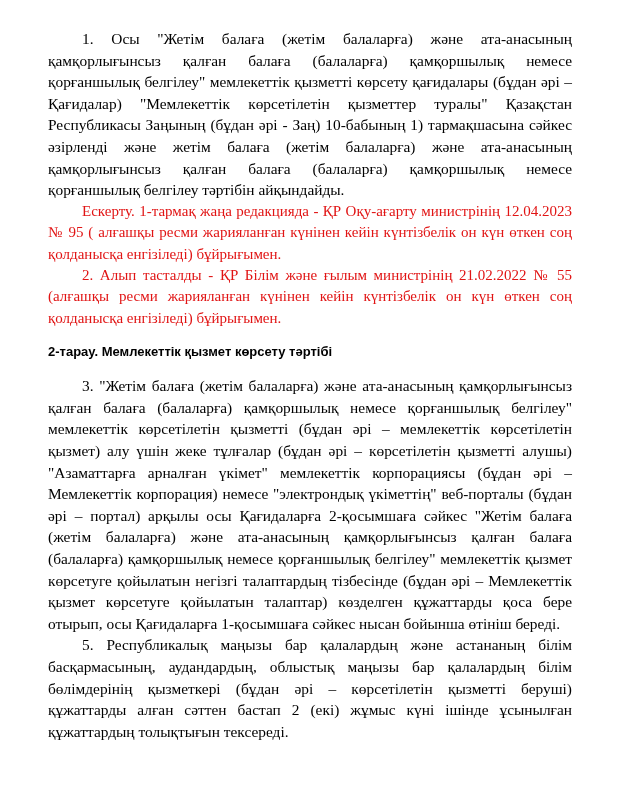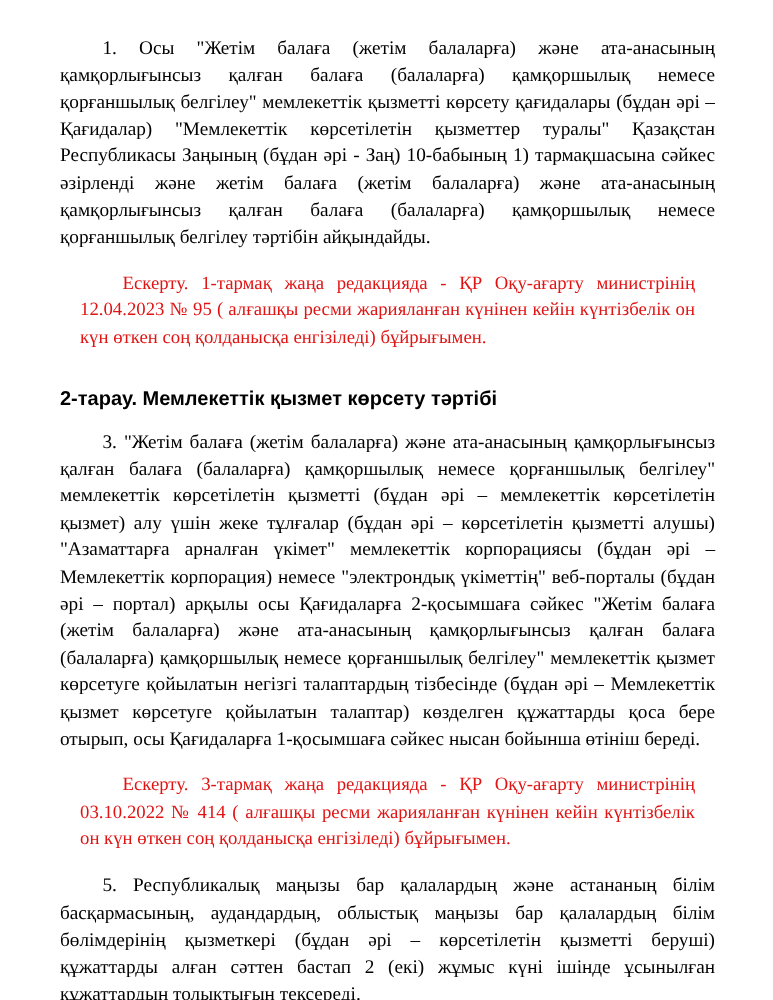--- a/index.html
+++ b/index.html
@@ -32,60 +32,60 @@
     padding: 0;
     font-size: 15.4px;
     line-height: 21.6px;
     text-align: justify;
     text-justify: inter-word;
     text-indent: 34px;
     hyphens: none;
     word-spacing: 0px;
   }
   p.note {
-    margin: 16px;
+    margin: 0;
     padding: 0;
     font-size: 15.0px;
     line-height: 21.4px;
     text-align: justify;
     text-justify: inter-word;
     text-indent: 34px;
     color: #e11414;
   }
   h2.chapter-heading {
     margin: 0;
     padding: 0;
     font-family: "Liberation Sans", "DejaVu Sans", sans-serif;
-    font-size: 16px;
+    font-size: 13px;
     font-weight: bold;
     line-height: 20px;
     text-align: left;
     text-indent: 0;
     color: #000000;
   }
   .gap-md { height: 13px; }
 </style>
 </head>
 <body>
 
 <div class="page">
   <div class="doc-body">
 
     <p class="para">1. Осы "Жетім балаға (жетім балаларға) және ата-анасының қамқорлығынсыз қалған балаға (балаларға) қамқоршылық немесе қорғаншылық белгілеу" мемлекеттік қызметті көрсету қағидалары (бұдан әрі – Қағидалар) "Мемлекеттік көрсетілетін қызметтер туралы" Қазақстан Республикасы Заңының (бұдан әрі - Заң) 10-бабының 1) тармақшасына сәйкес әзірленді және жетім балаға (жетім балаларға) және ата-анасының қамқорлығынсыз қалған балаға (балаларға) қамқоршылық немесе қорғаншылық белгілеу тәртібін айқындайды.</p>
 
     <p class="note">Ескерту. 1-тармақ жаңа редакцияда - ҚР Оқу-ағарту министрінің 12.04.2023 № 95 ( алғашқы ресми жарияланған күнінен кейін күнтізбелік он күн өткен соң қолданысқа енгізіледі) бұйрығымен.</p>
 
+    <p class="note">2. Алып тасталды - ҚР Білім және ғылым министрінің 21.02.2022 № 55 (алғашқы ресми жарияланған күнінен кейін күнтізбелік он күн өткен соң қолданысқа енгізіледі) бұйрығымен.</p>
 
     <div class="gap-md"></div>
 
     <h2 class="chapter-heading">2-тарау. Мемлекеттік қызмет көрсету тәртібі</h2>
 
     <div class="gap-md"></div>
 
     <p class="para">3. "Жетім балаға (жетім балаларға) және ата-анасының қамқорлығынсыз қалған балаға (балаларға) қамқоршылық немесе қорғаншылық белгілеу" мемлекеттік көрсетілетін қызметті (бұдан әрі – мемлекеттік көрсетілетін қызмет) алу үшін жеке тұлғалар (бұдан әрі – көрсетілетін қызметті алушы) "Азаматтарға арналған үкімет" мемлекеттік корпорациясы (бұдан әрі – Мемлекеттік корпорация) немесе "электрондық үкіметтің" веб-порталы (бұдан әрі – портал) арқылы осы Қағидаларға 2-қосымшаға сәйкес "Жетім балаға (жетім балаларға) және ата-анасының қамқорлығынсыз қалған балаға (балаларға) қамқоршылық немесе қорғаншылық белгілеу" мемлекеттік қызмет көрсетуге қойылатын негізгі талаптардың тізбесінде (бұдан әрі – Мемлекеттік қызмет көрсетуге қойылатын талаптар) көзделген құжаттарды қоса бере отырып, осы Қағидаларға 1-қосымшаға сәйкес нысан бойынша өтініш береді.</p>
 
-    <p class="note">Ескерту. 3-тармақ жаңа редакцияда - ҚР Оқу-ағарту министрінің 03.10.2022 № 414 ( алғашқы ресми жарияланған күнінен кейін күнтізбелік он күн өткен соң қолданысқа енгізіледі) бұйрығымен.</p>
 
 
     <p class="para">5. Республикалық маңызы бар қалалардың және астананың білім басқармасының, аудандардың, облыстық маңызы бар қалалардың білім бөлімдерінің қызметкері (бұдан әрі – көрсетілетін қызметті беруші) құжаттарды алған сәттен бастап 2 (екі) жұмыс күні ішінде ұсынылған құжаттардың толықтығын тексереді.</p>
 
   </div>
 </div>
 
 </body></html>

